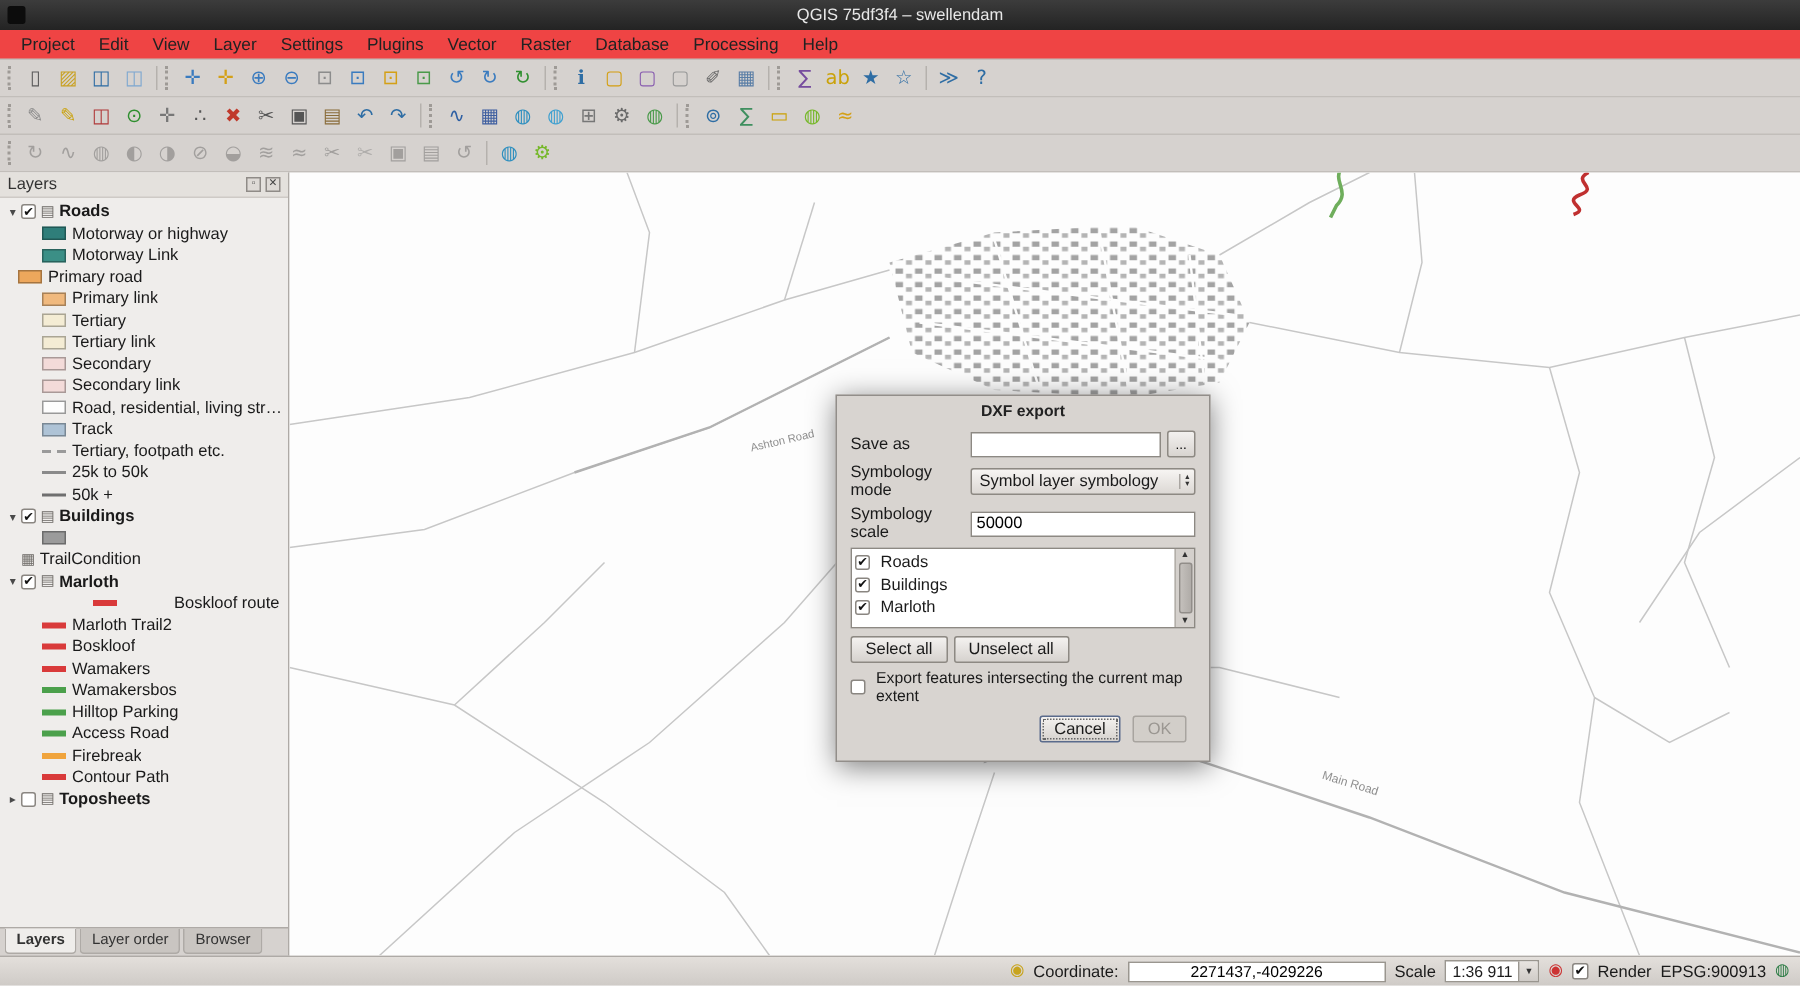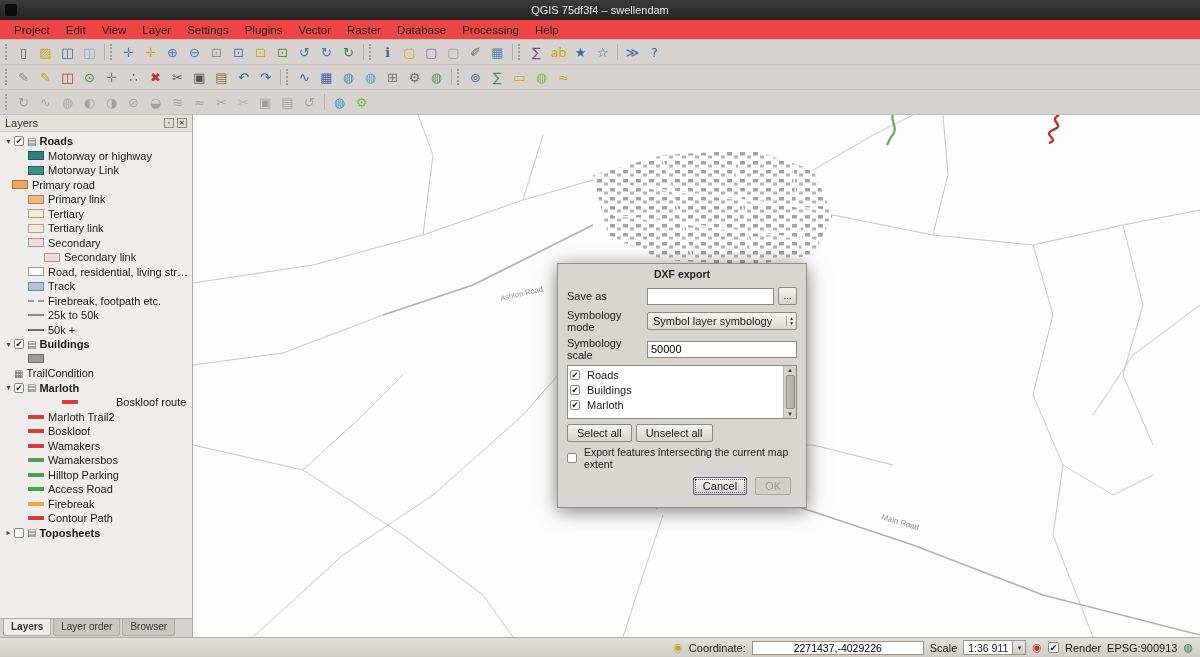--- a/index.html
+++ b/index.html
@@ -397,39 +397,39 @@
           <div class="tree-row" style="padding-left: 16px;">
             <span class="expander"></span>
             <span class="sw sw-fill" style="background: rgb(244, 236, 212);"></span>
             <span class="tree-label">Tertiary link</span>
           </div>
           <div class="tree-row" style="padding-left: 16px;">
             <span class="expander"></span>
             <span class="sw sw-fill" style="background: rgb(243, 219, 217);"></span>
             <span class="tree-label">Secondary</span>
           </div>
-          <div class="tree-row" style="padding-left: 32px;">
+          <div class="tree-row" style="padding-left: 16px;">
             <span class="expander"></span>
             <span class="sw sw-fill" style="background: rgb(243, 219, 217);"></span>
             <span class="tree-label">Secondary link</span>
           </div>
           <div class="tree-row" style="padding-left: 16px;">
             <span class="expander"></span>
             <span class="sw sw-fill" style="background: rgb(253, 253, 253); border-color: rgb(153, 153, 153);"></span>
             <span class="tree-label">Road, residential, living street, etc.</span>
           </div>
           <div class="tree-row" style="padding-left: 16px;">
             <span class="expander"></span>
             <span class="sw sw-fill" style="background: rgb(174, 195, 214);"></span>
             <span class="tree-label">Track</span>
           </div>
           <div class="tree-row" style="padding-left: 16px;">
             <span class="expander"></span>
             <span class="sw sw-dash" style="border-top-color: rgb(154, 154, 154);"></span>
-            <span class="tree-label">Firebreak, footpath etc.</span>
+            <span class="tree-label">Tertiary, footpath etc.</span>
           </div>
           <div class="tree-row" style="padding-left: 16px;">
             <span class="expander"></span>
             <span class="sw sw-line" style="background: rgb(138, 138, 138);"></span>
             <span class="tree-label">25k to 50k</span>
           </div>
           <div class="tree-row" style="padding-left: 16px;">
             <span class="expander"></span>
             <span class="sw sw-line" style="background: rgb(111, 111, 111);"></span>
             <span class="tree-label">50k +</span>

